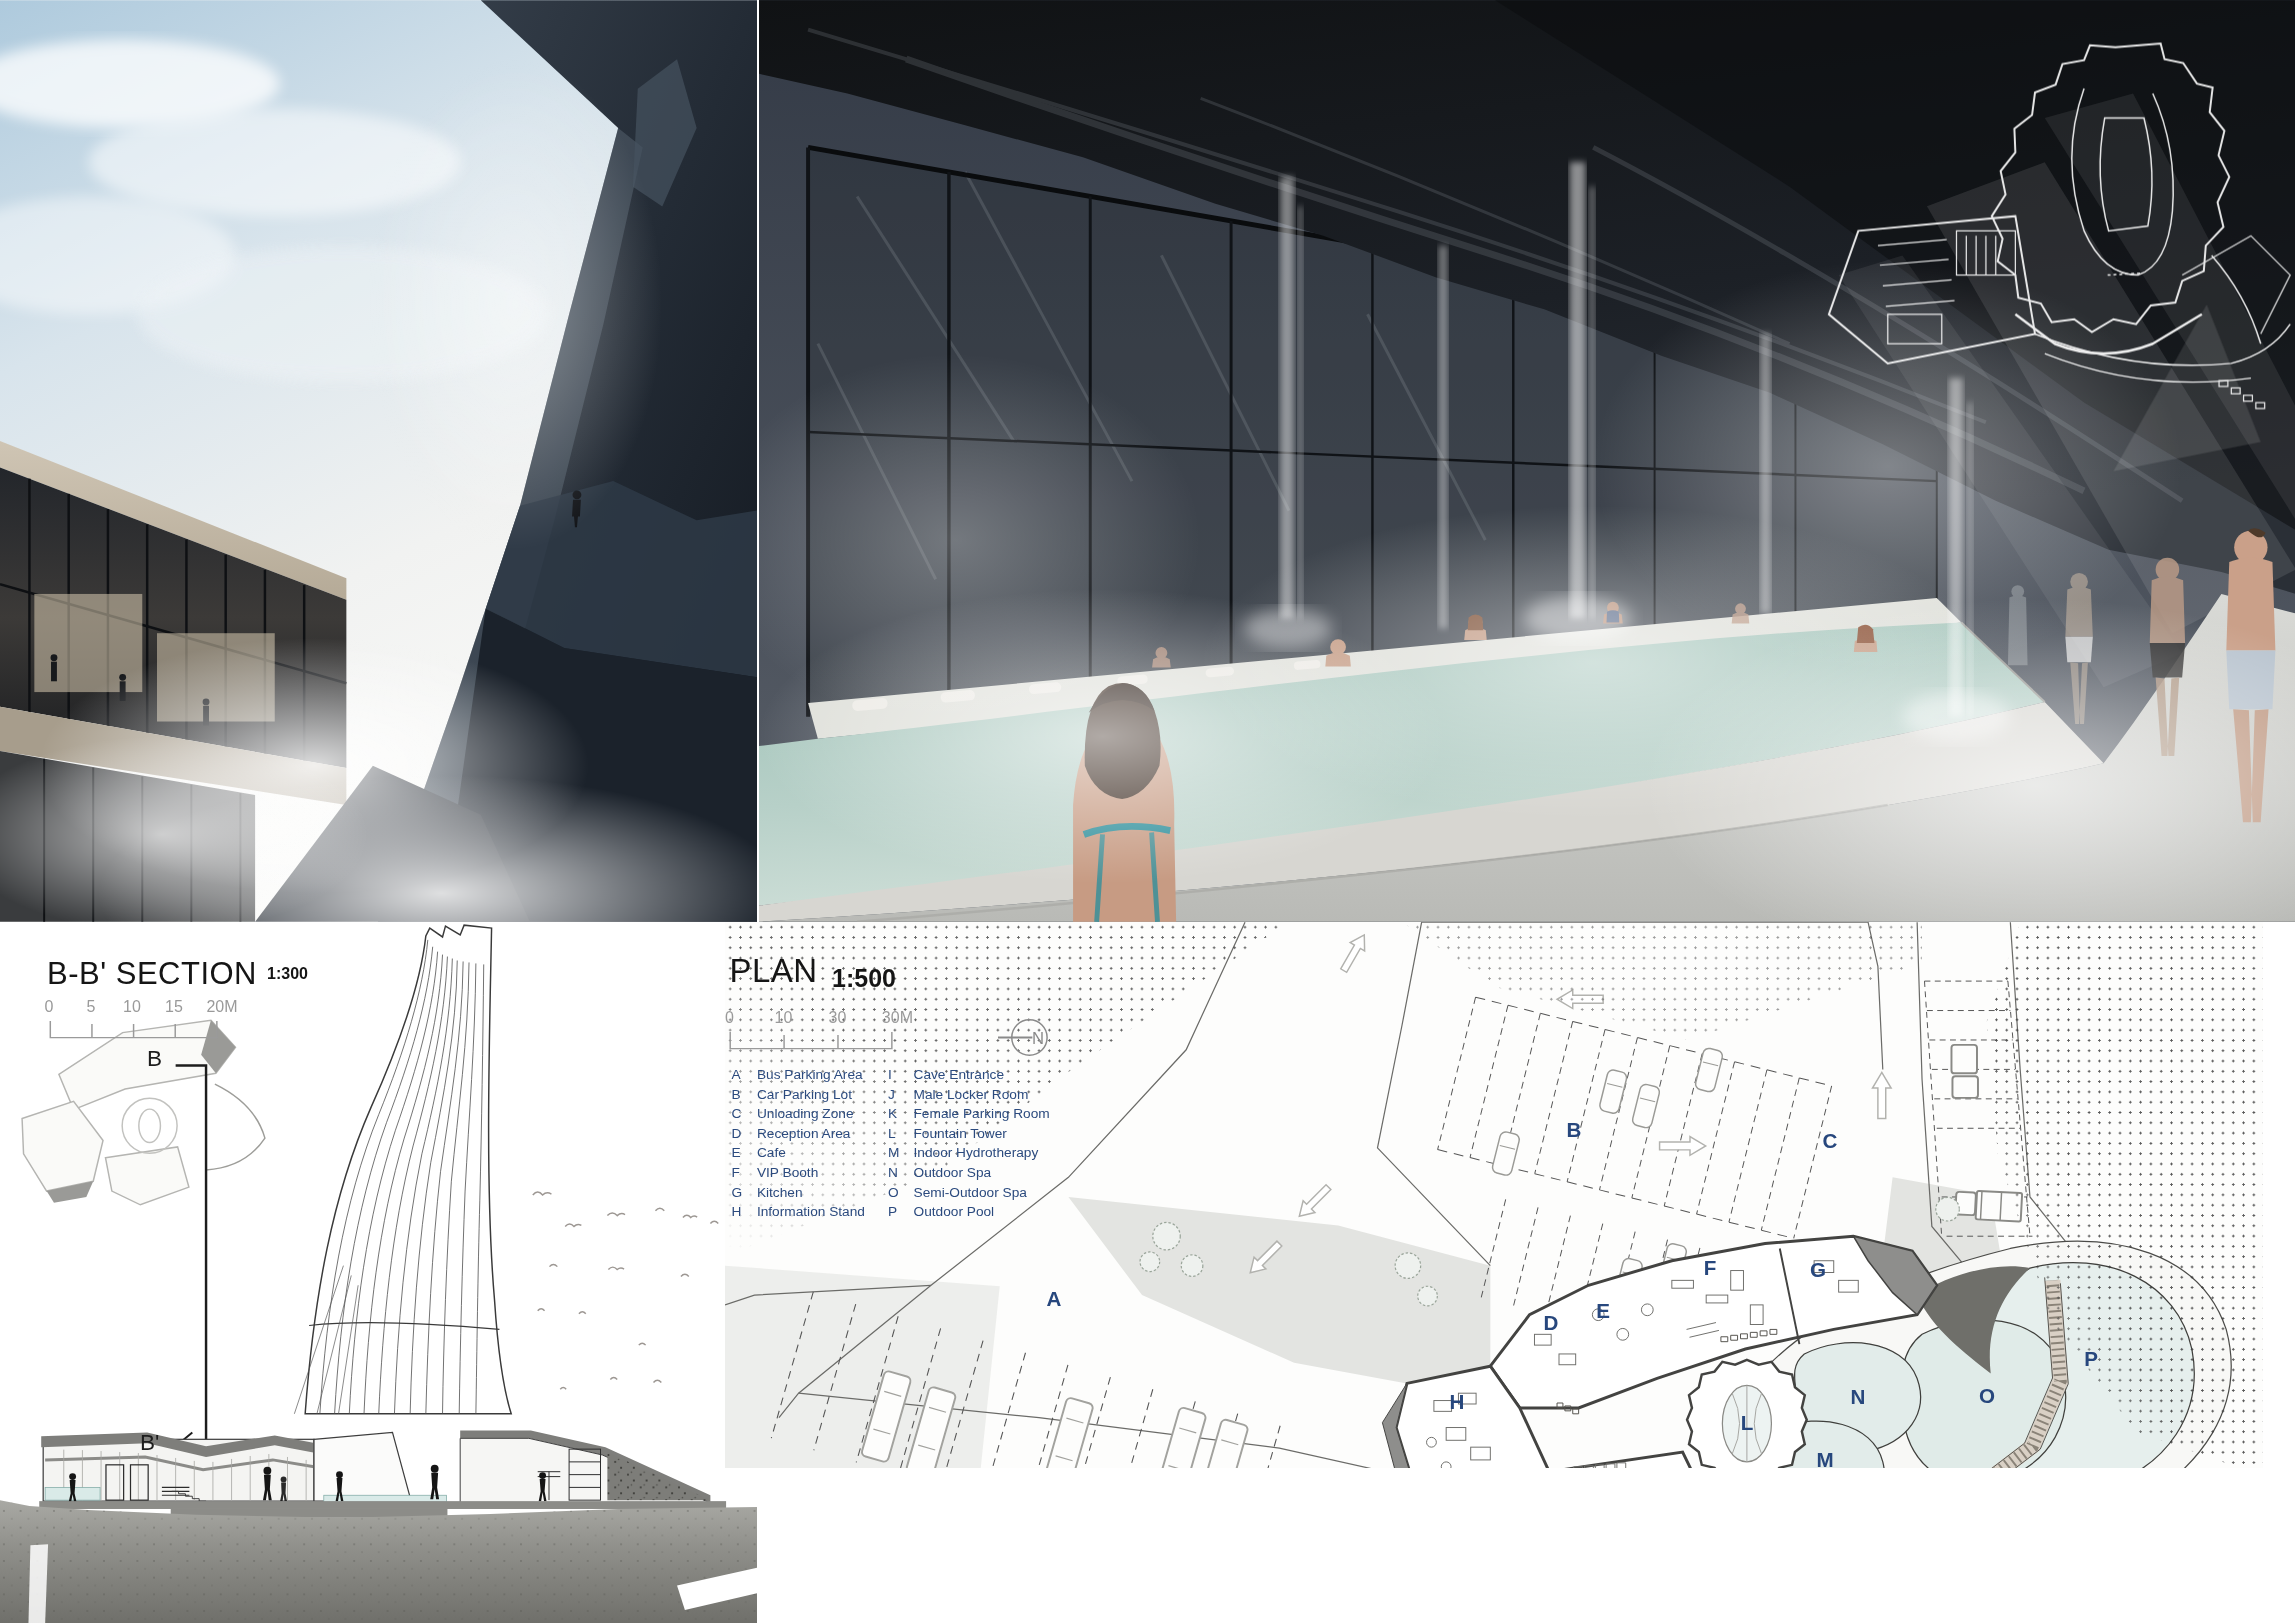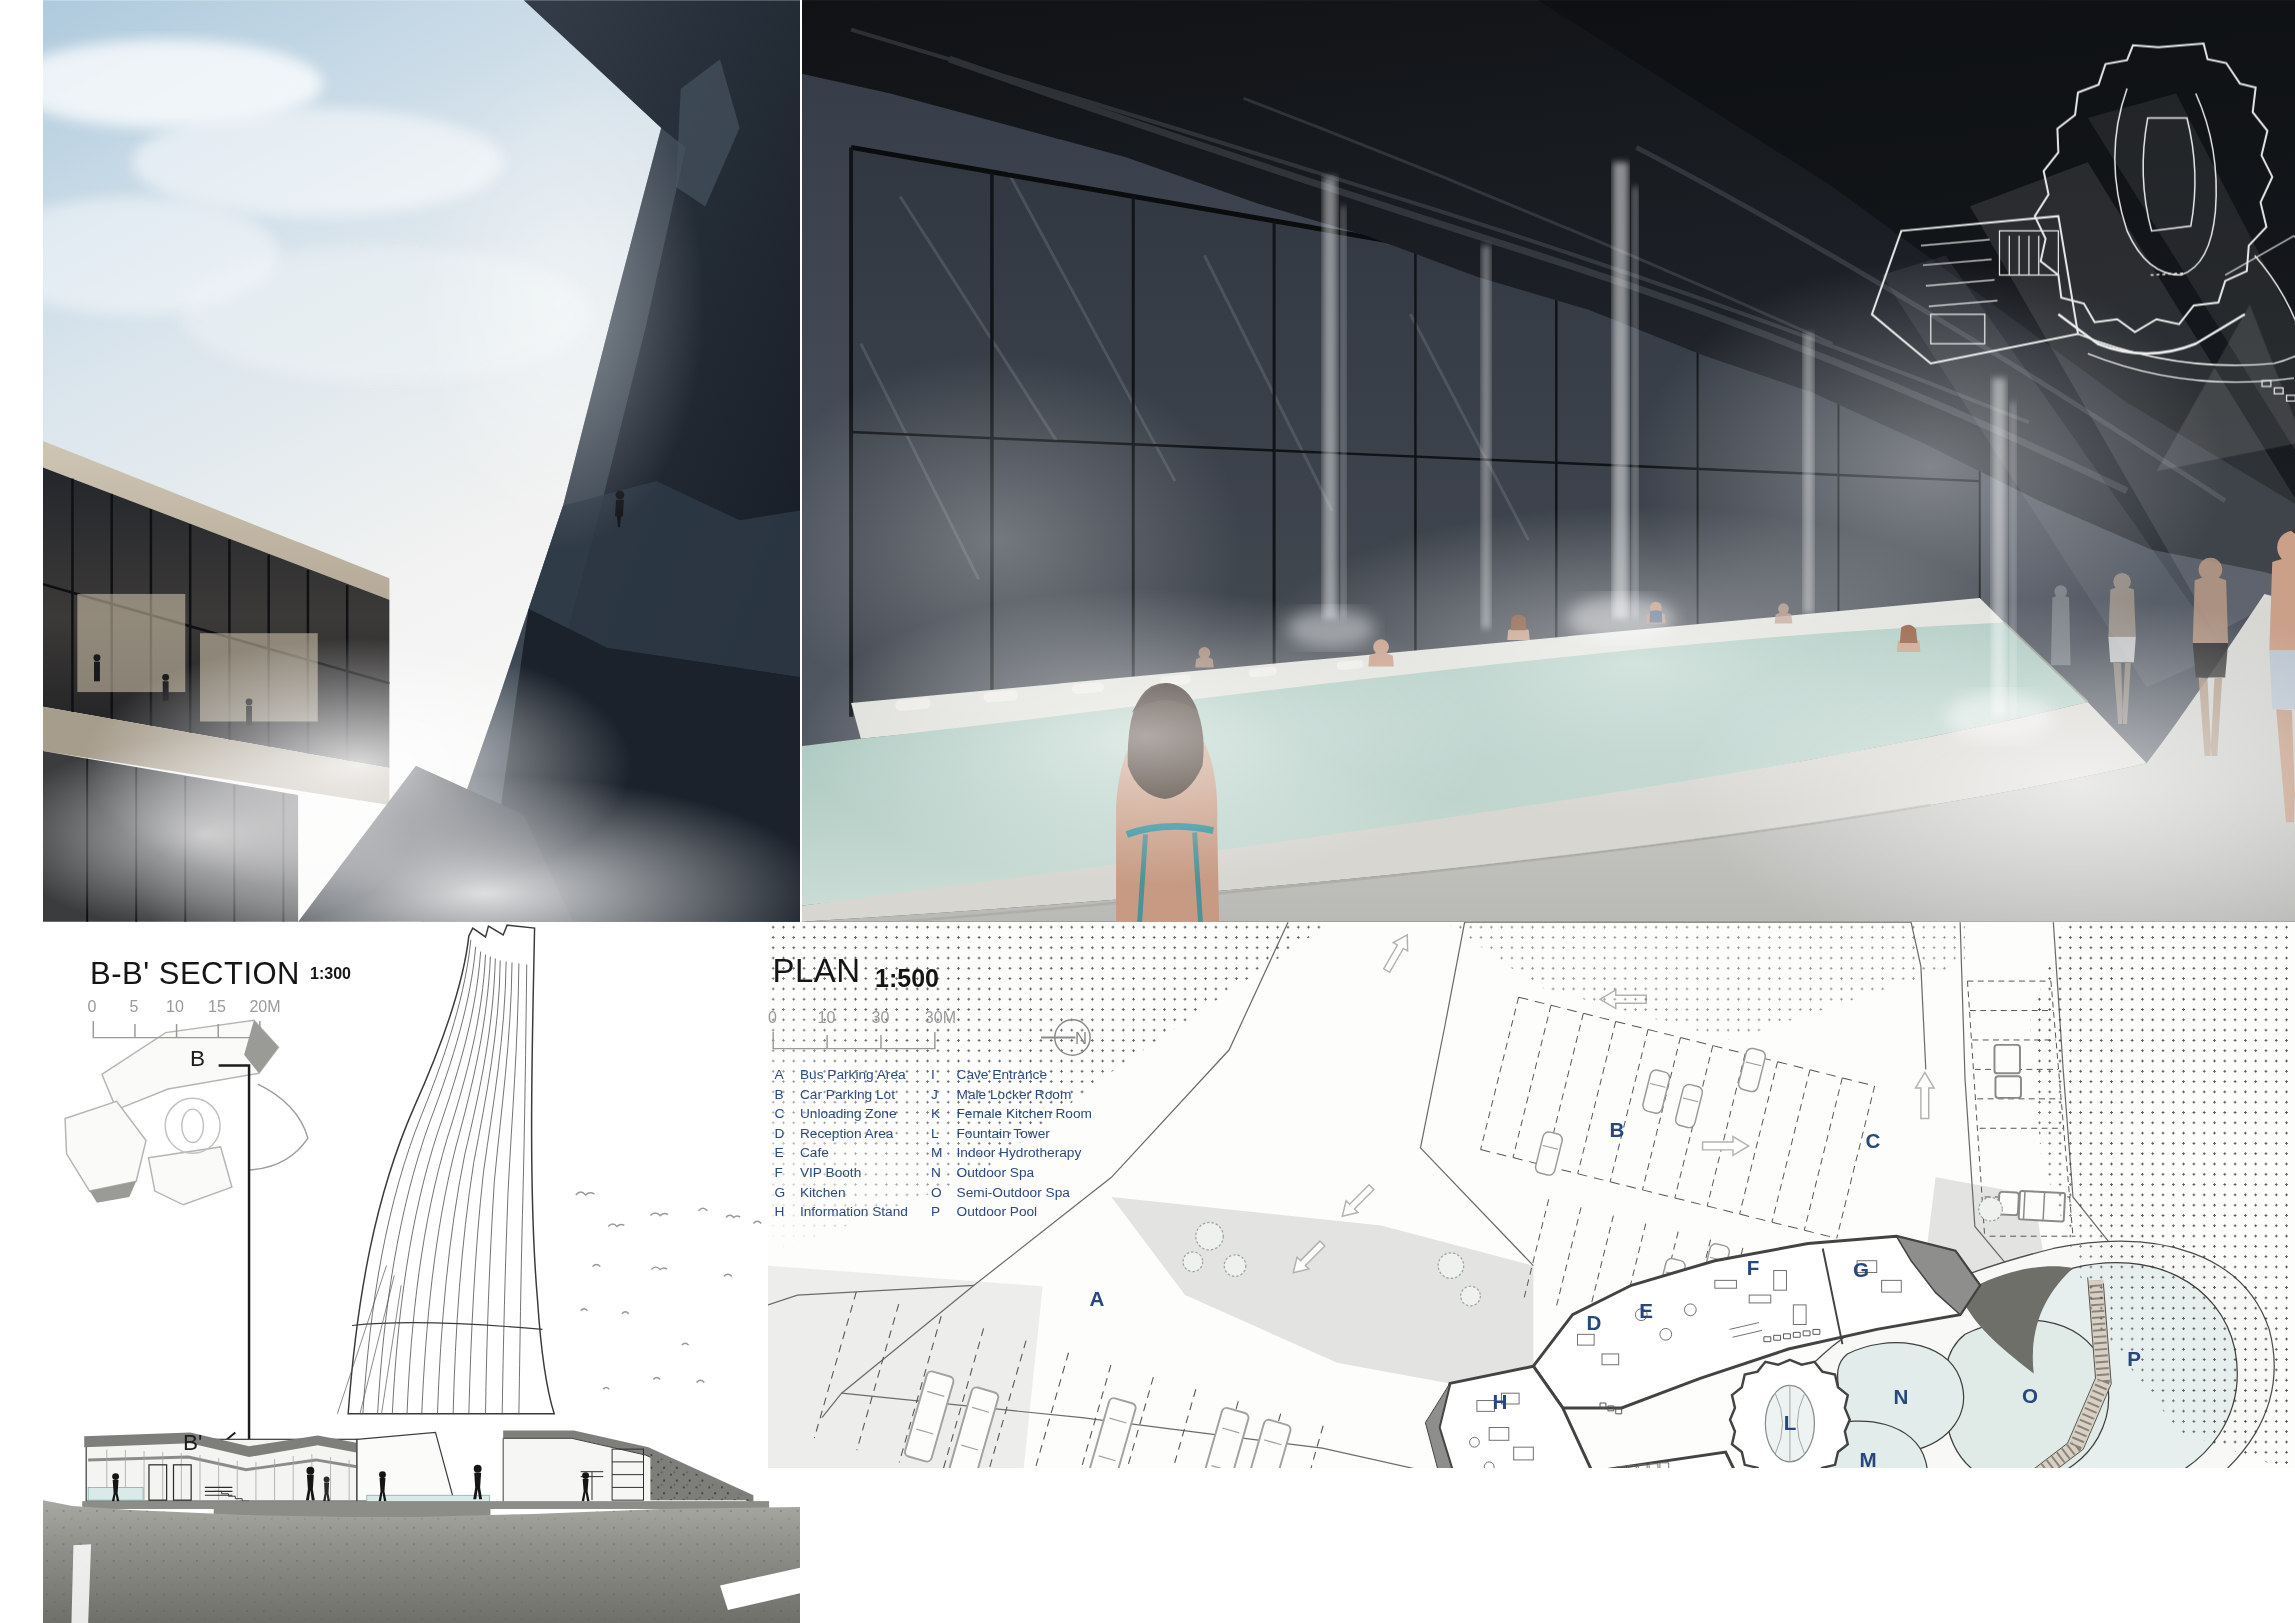--- a/index.html
+++ b/index.html
@@ -1,18 +1,18 @@
 <!DOCTYPE html>
 <html style="font-size:7.9px"><head>
 <meta charset="utf-8">
 <style>
   html,body{margin:0;padding:0;background:#ffffff;}
   .board{position:relative;width:2295px;height:1623px;overflow:hidden;background:#ffffff;
          font-family:"Liberation Sans", sans-serif;}
-  .quad{position:absolute;overflow:hidden;margin-left:43px;}
+  .quad{position:absolute;overflow:hidden;}
   #render-canyon{left:0;top:0;width:757px;height:922px;background:#e9eef1;}
   #render-cave{left:759px;top:0;width:1537px;height:922px;background:#23262b;}
   #section-quad{left:0;top:922px;width:757px;height:702px;background:#fff;}
   #plan-quad{left:725px;top:922px;width:1538px;height:546px;background:#fdfdfc;}
   .abs{position:absolute;}
   .sec-title{font-size:31px;font-weight:500;color:#151515;letter-spacing:0.5px;}
   .sec-scale{font-size:16px;font-weight:600;color:#151515;}
   .plan-title{font-size:33px;font-weight:500;color:#151515;letter-spacing:0.5px;}
   .tick-label{font-size:16px;color:#9a9a9a;transform:translateX(-50%);white-space:nowrap;}
   .legend{color:#2b4a7e;font-size:13.7px;line-height:19.6px;}
@@ -782,21 +782,21 @@
       <div class="legend-row">
           <span class="legend-key">I</span>
           <span class="legend-label">Cave Entrance</span>
         </div>
       <div class="legend-row">
           <span class="legend-key">J</span>
           <span class="legend-label">Male Locker Room</span>
         </div>
       <div class="legend-row">
           <span class="legend-key">K</span>
-          <span class="legend-label">Female Kitchen Room</span>
+          <span class="legend-label">Female Parking Room</span>
         </div>
       <div class="legend-row">
           <span class="legend-key">L</span>
           <span class="legend-label">Fountain Tower</span>
         </div>
       <div class="legend-row">
           <span class="legend-key">M</span>
           <span class="legend-label">Indoor Hydrotherapy</span>
         </div>
       <div class="legend-row">

